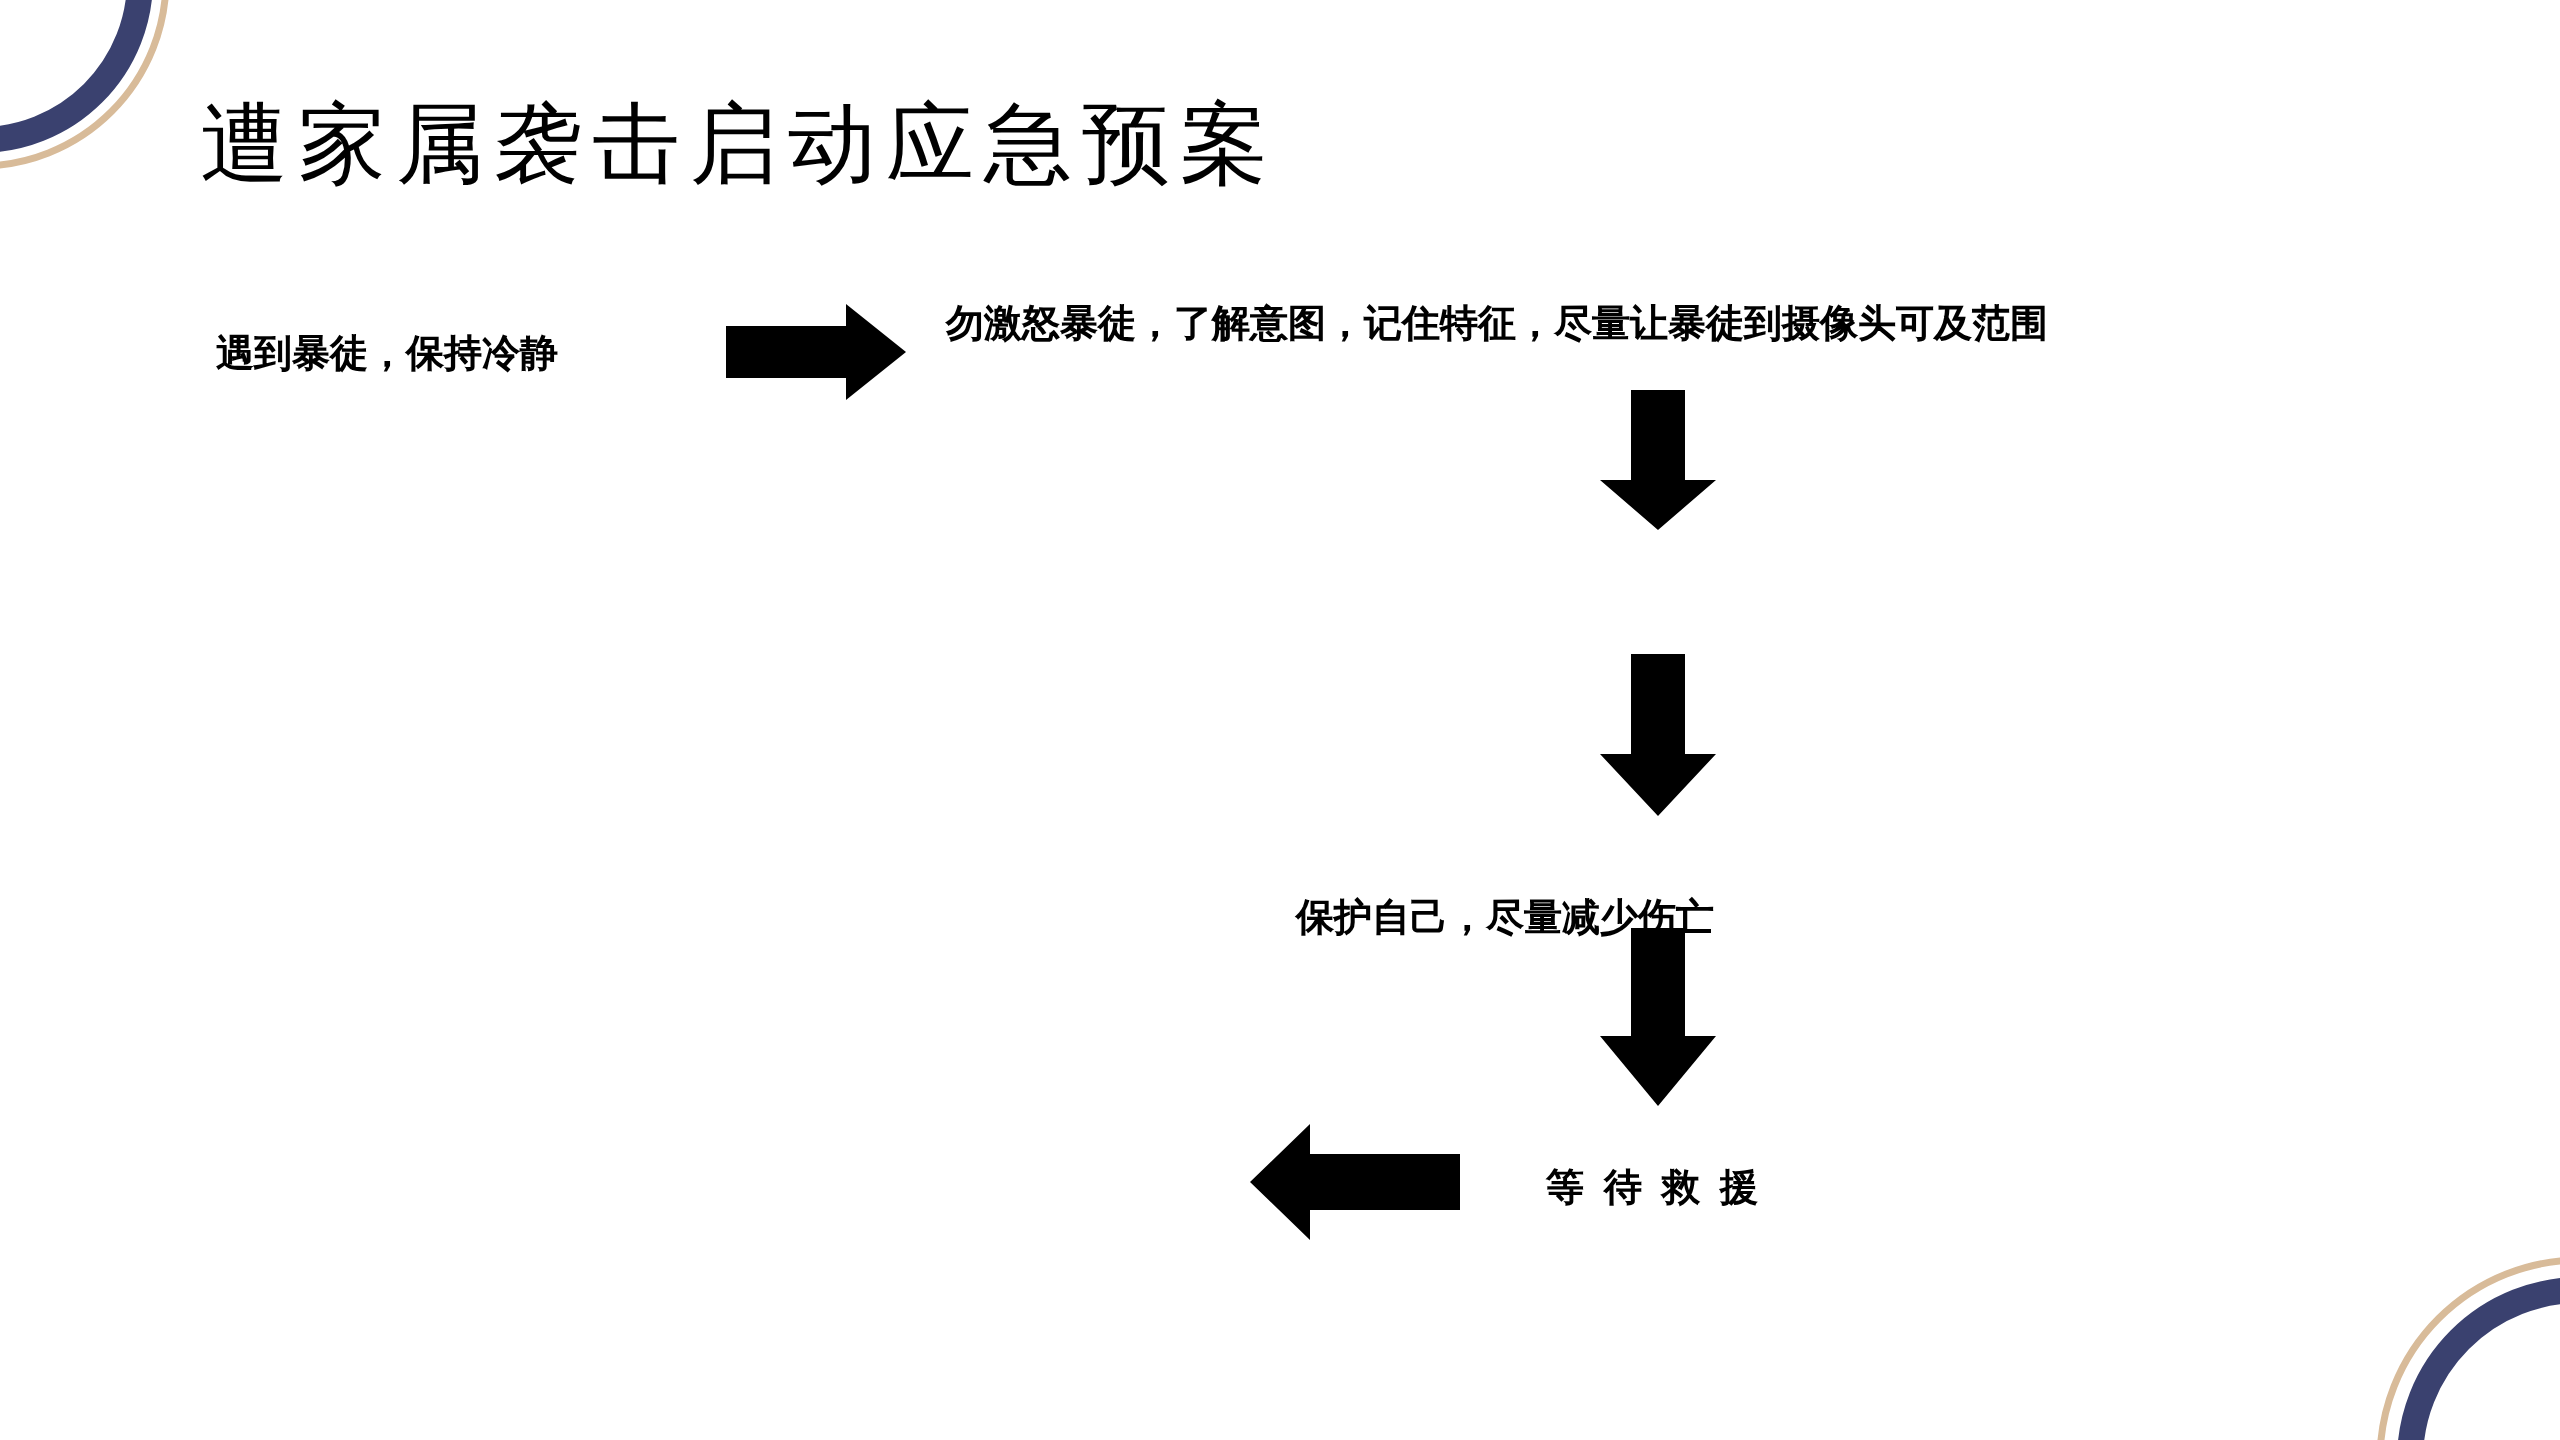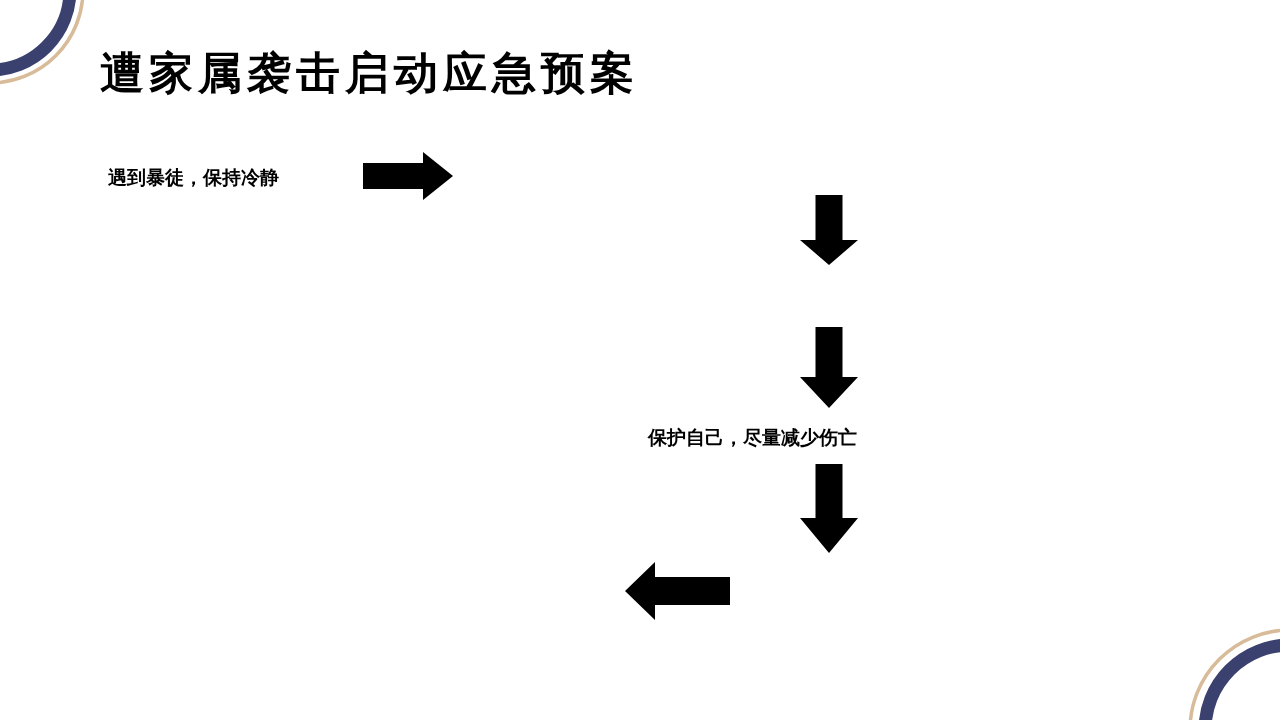--- a/index.html
+++ b/index.html
@@ -23,27 +23,27 @@
     line-height: 34px;
     white-space: pre-wrap;
     word-break: break-all;
   }
   #title {
     left: 100px;
     top: 48px;
     font-size: 44px;
     line-height: 50px;
     letter-spacing: 5px;
-    font-weight: 700;
+    font-weight: 400;
     white-space: nowrap;
   }
   #step1 { left: 108px; top: 161px; white-space: nowrap; }
   #step2 { left: 473px; top: 146px; width: 700px; }
   #step3 { left: 478px; top: 276px; white-space: nowrap; }
-  #step4 { left: 648px; top: 421px; white-space: nowrap; }
+  #step4 { left: 648px; top: 443px; white-space: nowrap; }
   #step5 { left: 773px; top: 578px; letter-spacing: 10px; white-space: nowrap; }
   #step6 { left: 55px;  top: 563px; width: 540px; line-height: 33px; text-indent: 8px; }
 
   .arrow { position: absolute; }
   #arrow-right { left: 363px; top: 152px; }
   #arrow-down-1 { left: 800px; top: 195px; }
   #arrow-down-2 { left: 800px; top: 327px; }
   #arrow-down-3 { left: 800px; top: 464px; }
   #arrow-left  { left: 625px; top: 562px; }
 
@@ -67,35 +67,37 @@
   </svg>
 
   <div id="title" class="txt">遭家属袭击启动应急预案</div>
 
   <div id="step1" class="txt">遇到暴徒，保持冷静</div>
 
   <svg id="arrow-right" class="arrow" width="92" height="48" viewBox="0 0 92 48">
     <polygon points="0,11 60,11 60,0 90,24 60,48 60,37 0,37" stroke-width="1" fill="#000000"></polygon>
   </svg>
 
+  <div id="step2" class="txt">勿激怒暴徒，了解意图，记住特征，尽量让暴徒到摄像头可及范围</div>
 
   <svg id="arrow-down-1" class="arrow" width="58" height="70" viewBox="0 0 58 70">
     <polygon points="15.5,0 42.5,0 42.5,45 58,45 29,70 0,45 15.5,45" fill="#000000"></polygon>
   </svg>
 
 
   <svg id="arrow-down-2" class="arrow" width="58" height="81" viewBox="0 0 58 81">
     <polygon points="15.5,0 42.5,0 42.5,50 58,50 29,81 0,50 15.5,50" fill="#000000"></polygon>
   </svg>
 
   <div id="step4" class="txt">保护自己，尽量减少伤亡</div>
 
   <svg id="arrow-down-3" class="arrow" width="58" height="89" viewBox="0 0 58 89">
     <polygon points="15.5,0 42.5,0 42.5,54 58,54 29,89 0,54 15.5,54" fill="#000000"></polygon>
   </svg>
 
+  <div id="step5" class="txt">等待救援</div>
 
   <svg id="arrow-left" class="arrow" width="105" height="58" viewBox="0 0 105 58">
     <polygon points="105,15 30,15 30,0 0,29 30,58 30,43 105,43" fill="#000000"></polygon>
   </svg>
 
 
 </div>
 
 </body></html>

